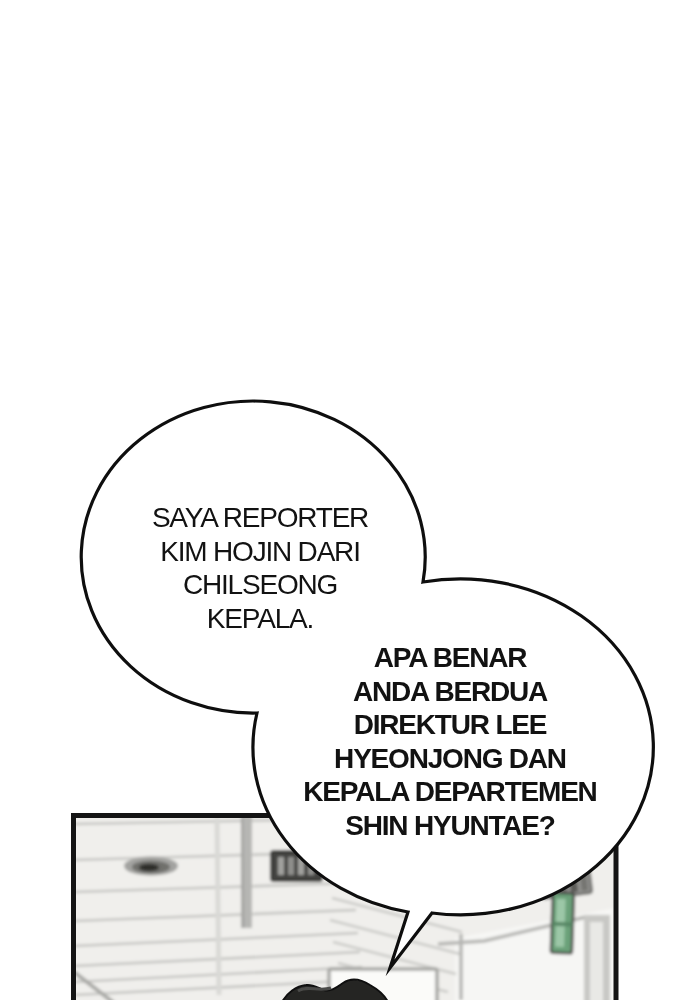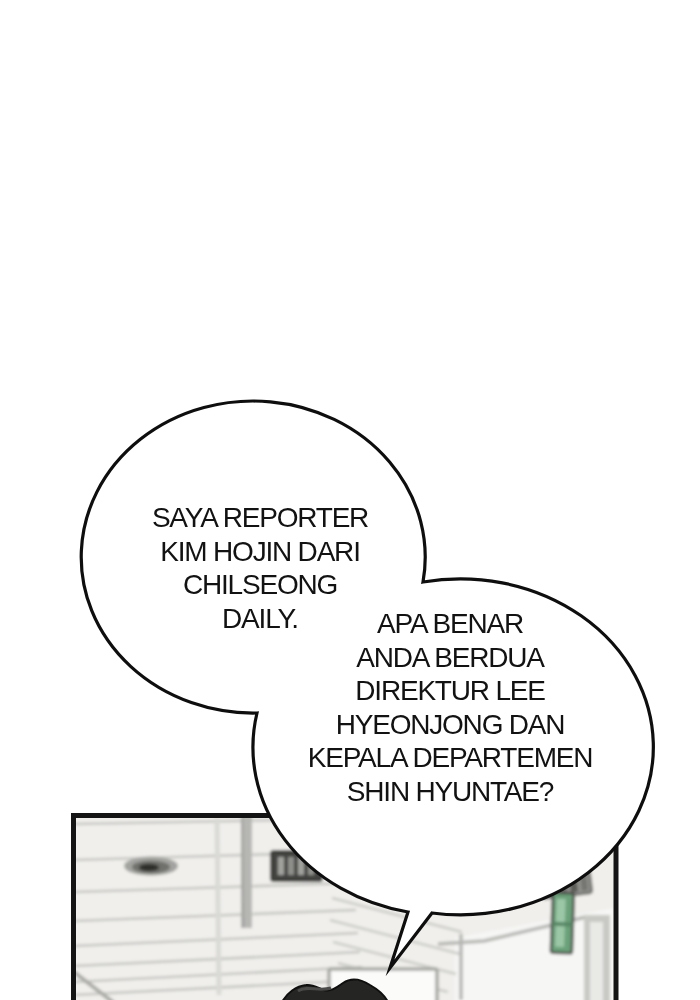--- a/index.html
+++ b/index.html
@@ -16,21 +16,21 @@
     position: absolute;
     text-align: center;
     font-size: 28px;
     line-height: 33.5px;
     letter-spacing: -1.2px;
     color: #121212;
     white-space: pre-line;
     font-weight: 400;
   }
   .bubble-text.b1 { left: 100px; top: 501px; width: 320px; }
-  .bubble-text.b2 { left: 280px; top: 607px; width: 340px; }
+  .bubble-text.b2 { left: 280px; top: 641px; width: 340px; font-weight: bold; }
 </style>
 </head>
 <body>
 
 <div class="page">
 
   <svg width="700" height="1000" viewBox="0 0 700 1000">
     <defs>
       <clipPath id="panelClip">
         <rect x="76" y="818" width="538" height="182"></rect>
@@ -100,21 +100,21 @@
              A172,156 0 1 0 257,713
              A193,168 0 0 0 408,912
              L390,968 L432,913
              A193,168 0 1 0 423,582
              Z" fill="#ffffff" stroke-miterlimit="8" stroke-width="3.2" stroke="#0e0e0e"></path>
   </svg>
 
   <div class="bubble-text b1">SAYA REPORTER
 KIM HOJIN DARI
 CHILSEONG
-DAILY.</div>
+KEPALA.</div>
   <div class="bubble-text b2">APA BENAR
 ANDA BERDUA
 DIREKTUR LEE
 HYEONJONG DAN
 KEPALA DEPARTEMEN
 SHIN HYUNTAE?</div>
 
 </div>
 
 </body></html>

